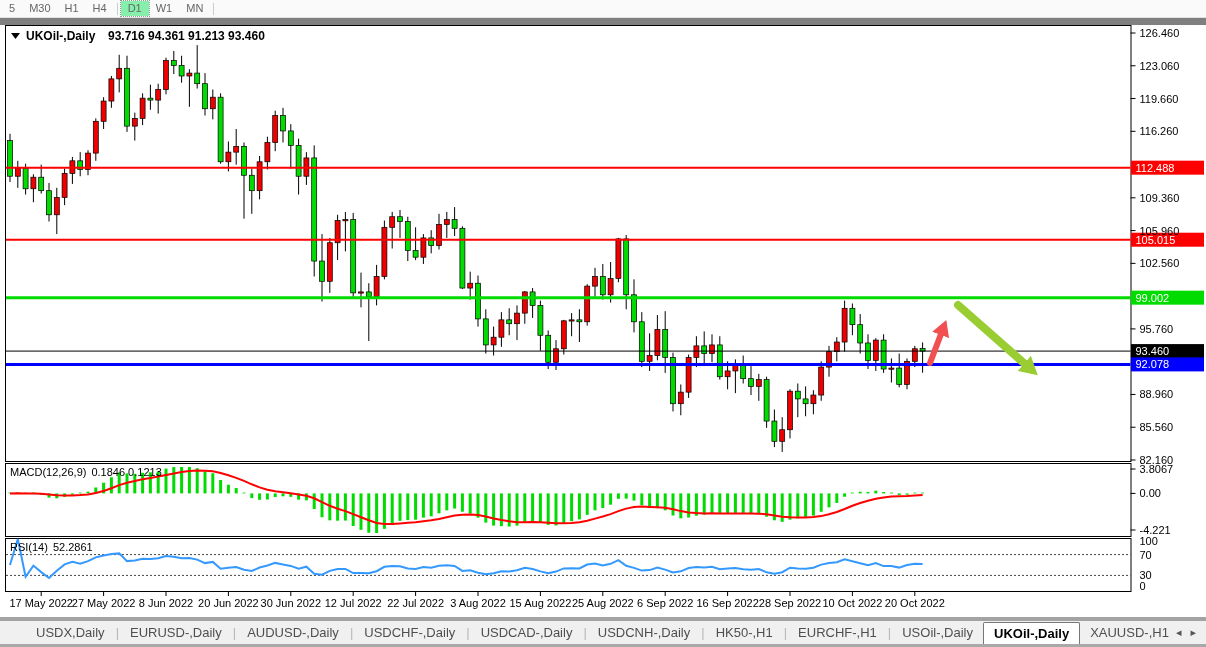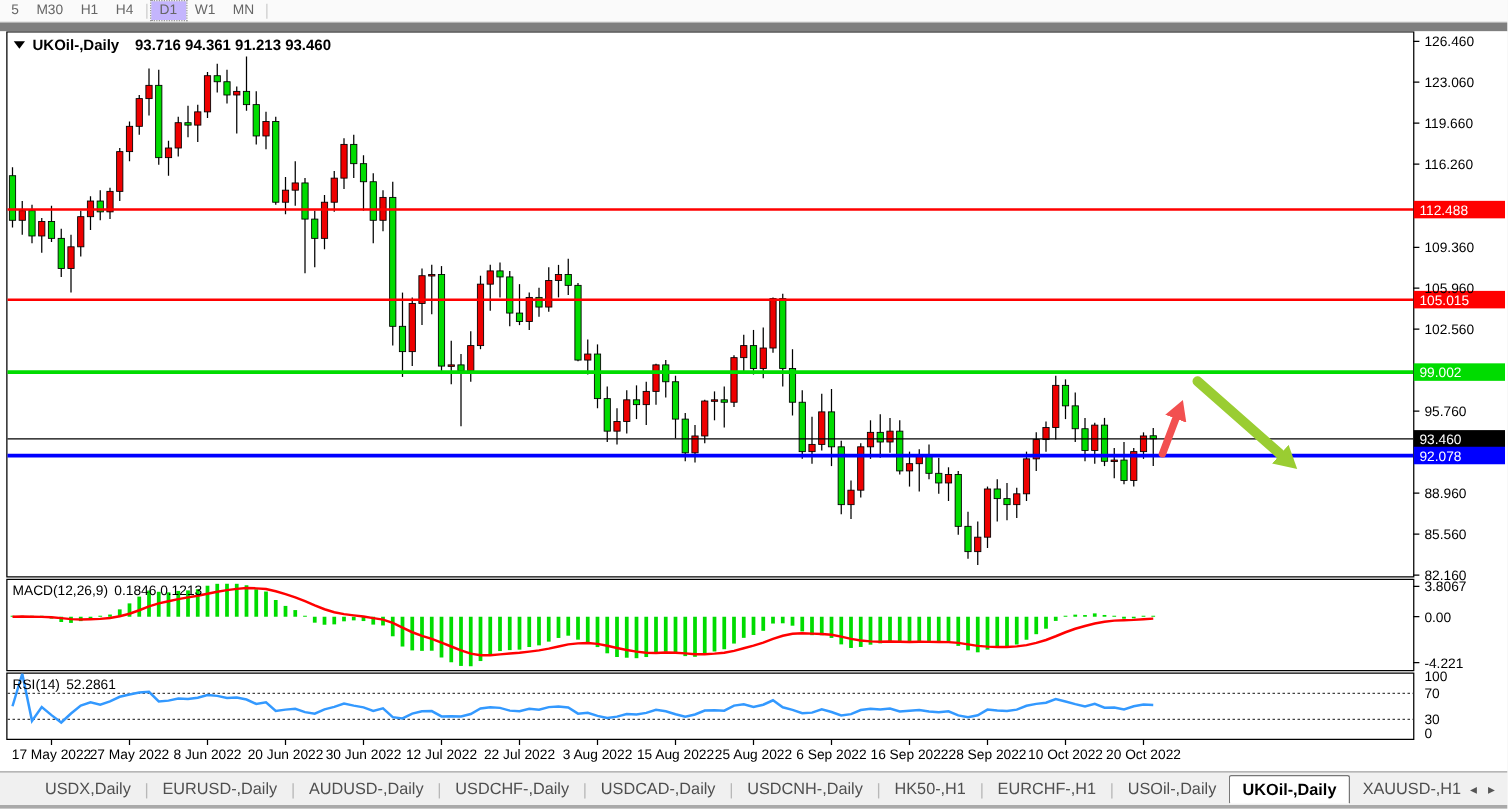--- a/index.html
+++ b/index.html
@@ -7,27 +7,27 @@
     width:1206px;height:647px;overflow:hidden;position:relative;
     background:#f0f0f0;font-family:"Liberation Sans",sans-serif;
     -webkit-user-select:none;user-select:none;cursor:default;
   }
   .toolbar{
     position:absolute;left:0;top:0;width:1206px;height:17px;
     background:#fafafa;border-bottom:1px solid #e2e2e2;
     display:flex;align-items:center;font-size:11px;color:#666;
   }
   .tfbtn{padding:1px 7px;line-height:13px;cursor:pointer;white-space:nowrap;}
-  .tfbtn.active{background:#c4b5fd;outline:1px dotted #999;}
+  .tfbtn.active{background:#86efac;outline:1px dotted #999;}
   .tfsep{width:1px;height:12px;background:#ccc;margin:0 3px;}
   .gray-band{position:absolute;left:0;top:18px;width:1206px;height:7px;background:#7f7f7f;}
   #chart-svg{position:absolute;left:0;top:25px;display:block;}
   .tabbar{
     position:absolute;left:0;top:617px;width:1206px;height:27px;
-    background:#f0f0f0;border-top:1px solid #a3a3a3;box-sizing:border-box;
+    background:#f0f0f0;border-top:4px solid #a3a3a3;box-sizing:border-box;
     display:flex;align-items:center;font-size:13px;color:#4f4f4f;
   }
   .tabs{display:flex;align-items:center;padding-left:26px;flex:1;height:100%;overflow:hidden;}
   .tab{padding:0 10px;line-height:24px;white-space:nowrap;cursor:pointer;}
   .tab.active{
     background:#fff;border:1px solid #777;border-bottom:1px solid #fff;
     border-radius:2px 2px 0 0;font-weight:bold;color:#000;line-height:21px;margin-top:1px;
   }
   .tabsep{color:#b8b8b8;padding:0 1px;}
   .tabnav{display:flex;gap:9px;padding-right:10px;color:#555;font-size:11px;}

